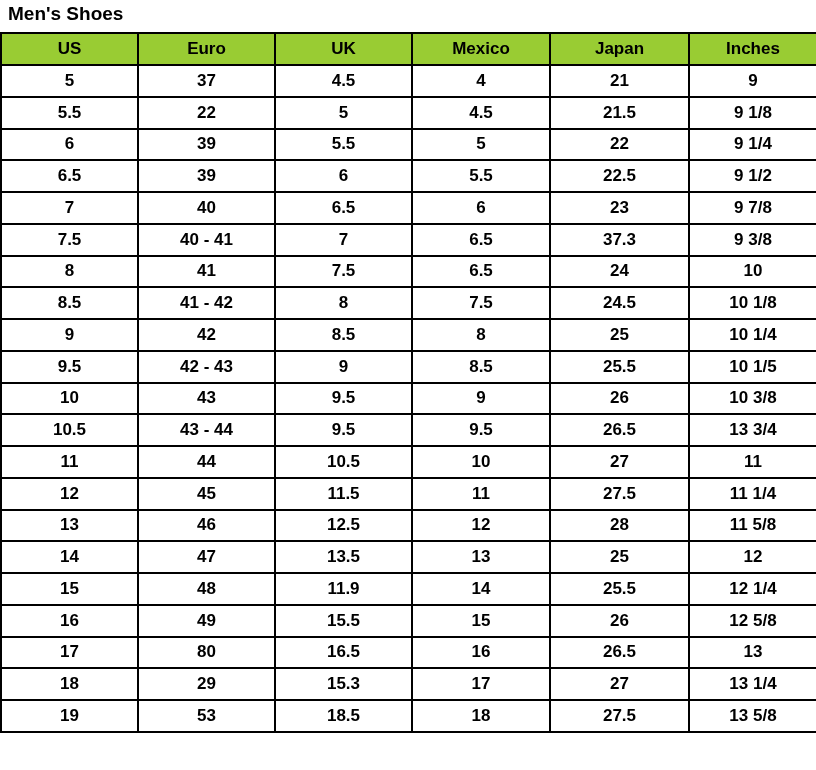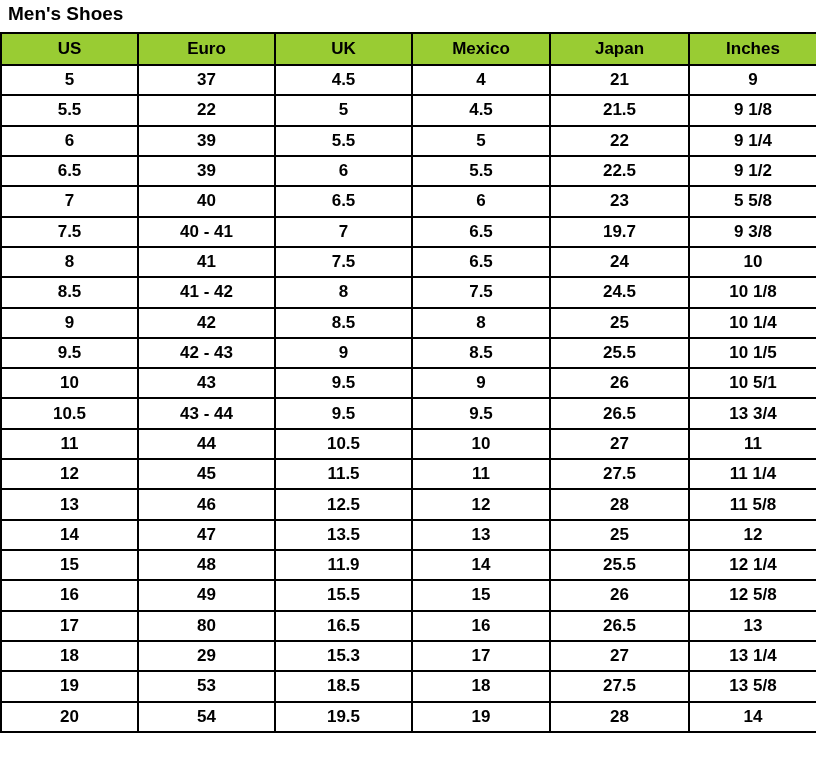--- a/index.html
+++ b/index.html
@@ -120,28 +120,28 @@
           <td>5.5</td>
           <td>22.5</td>
           <td>9 1/2</td>
         </tr>
         <tr>
           <td>7</td>
           <td>40</td>
           <td>6.5</td>
           <td>6</td>
           <td>23</td>
-          <td>5 5/8</td>
+          <td>9 7/8</td>
         </tr>
         <tr>
           <td>7.5</td>
           <td>40 - 41</td>
           <td>7</td>
           <td>6.5</td>
-          <td>19.7</td>
+          <td>37.3</td>
           <td>9 3/8</td>
         </tr>
         <tr>
           <td>8</td>
           <td>41</td>
           <td>7.5</td>
           <td>6.5</td>
           <td>24</td>
           <td>10</td>
         </tr>
@@ -168,21 +168,21 @@
           <td>8.5</td>
           <td>25.5</td>
           <td>10 1/5</td>
         </tr>
         <tr>
           <td>10</td>
           <td>43</td>
           <td>9.5</td>
           <td>9</td>
           <td>26</td>
-          <td>10 5/1</td>
+          <td>10 3/8</td>
         </tr>
         <tr>
           <td>10.5</td>
           <td>43 - 44</td>
           <td>9.5</td>
           <td>9.5</td>
           <td>26.5</td>
           <td>13 3/4</td>
         </tr>
         <tr>
@@ -250,24 +250,16 @@
           <td>13 1/4</td>
         </tr>
         <tr>
           <td>19</td>
           <td>53</td>
           <td>18.5</td>
           <td>18</td>
           <td>27.5</td>
           <td>13 5/8</td>
         </tr>
-        <tr>
-          <td>20</td>
-          <td>54</td>
-          <td>19.5</td>
-          <td>19</td>
-          <td>28</td>
-          <td>14</td>
-        </tr>
       </tbody>
   </table>
 
 </div>
 
 </body></html>

